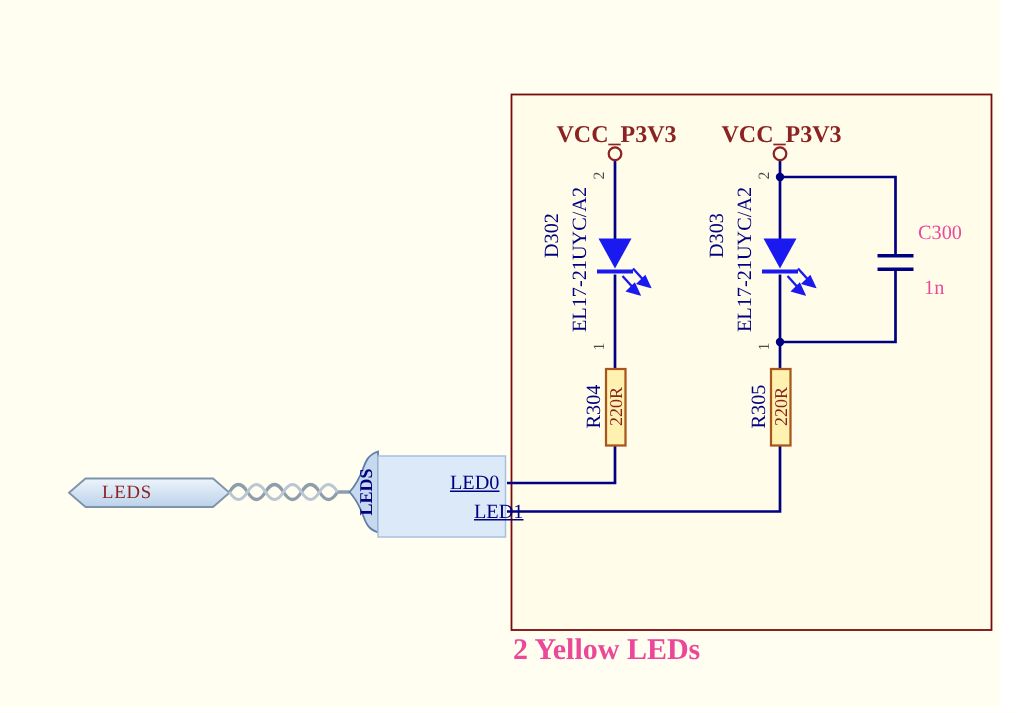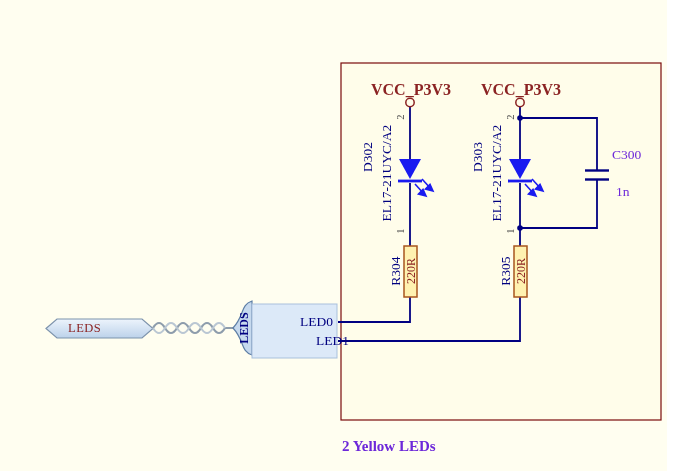--- a/index.html
+++ b/index.html
@@ -6,26 +6,26 @@
   body{width:681px;height:475px;background:#ffffff;overflow:hidden;
        font-family:"Liberation Serif","DejaVu Serif",serif;}
   .stage{position:relative;width:681px;height:475px;}
   .sheet-bg{position:absolute;left:0;top:0;width:667px;height:471px;background:#FFFEF0;}
   svg.gfx{position:absolute;left:0;top:0;}
   .t{position:absolute;white-space:nowrap;font-size:16px;line-height:1.2;z-index:3;}
   .c{transform:translate(-50%,-50%);}
   .v{transform:translate(-50%,-50%) rotate(-90deg);}
   .navy{color:#000080;}
   .maroon{color:#8B2323;}
-  .blue{color:#6d28d9;}
+  .blue{color:#ec4899;}
   .pin{color:#4a4a4a;font-size:10.5px;}
   .bold{font-weight:bold;}
   .sz135{font-size:13.5px;}
   .sz12{font-size:12px;}
-  .right{text-align:right;}
+  .right{text-align:right;text-decoration:underline;}
 </style>
 </head>
 <body>
 
 <div class="stage">
   <div class="sheet-bg"></div>
 
   <svg class="gfx" width="681" height="475" viewBox="0 0 681 475">
     <defs>
       <linearGradient id="gport" x1="0" y1="0" x2="0" y2="1">
@@ -120,14 +120,14 @@
   <span class="t v pin" style="left:511px;top:231px;">1</span>
 
   <span class="t v navy sz135" style="left:396px;top:271px;">R304</span>
   <span class="t v maroon sz12" style="left:411px;top:271px;">220R</span>
   <span class="t v navy sz135" style="left:506px;top:271px;">R305</span>
   <span class="t v maroon sz12" style="left:521px;top:271px;">220R</span>
 
   <span class="t blue sz135" style="left:612px;top:147px;">C300</span>
   <span class="t blue sz135" style="left:616px;top:184px;">1n</span>
 
-  <span class="t blue bold" style="left:342px;top:437px;font-size:15px;">2 Yellow LEDs</span>
+  <span class="t blue bold" style="left:342px;top:421px;font-size:20px;">2 Yellow LEDs</span>
 </div>
 
 </body></html>

